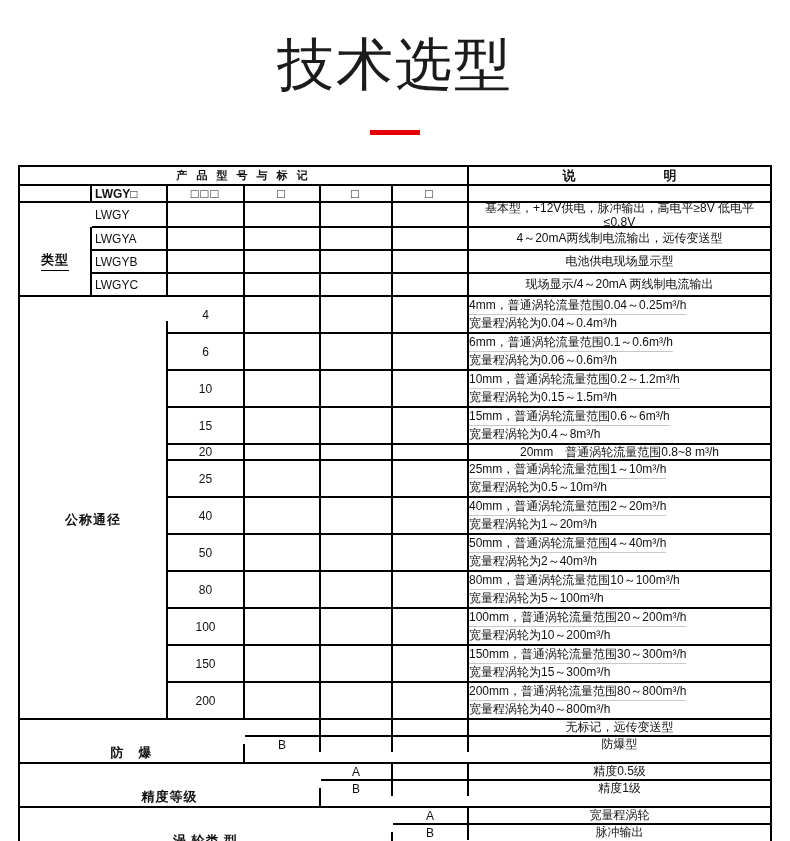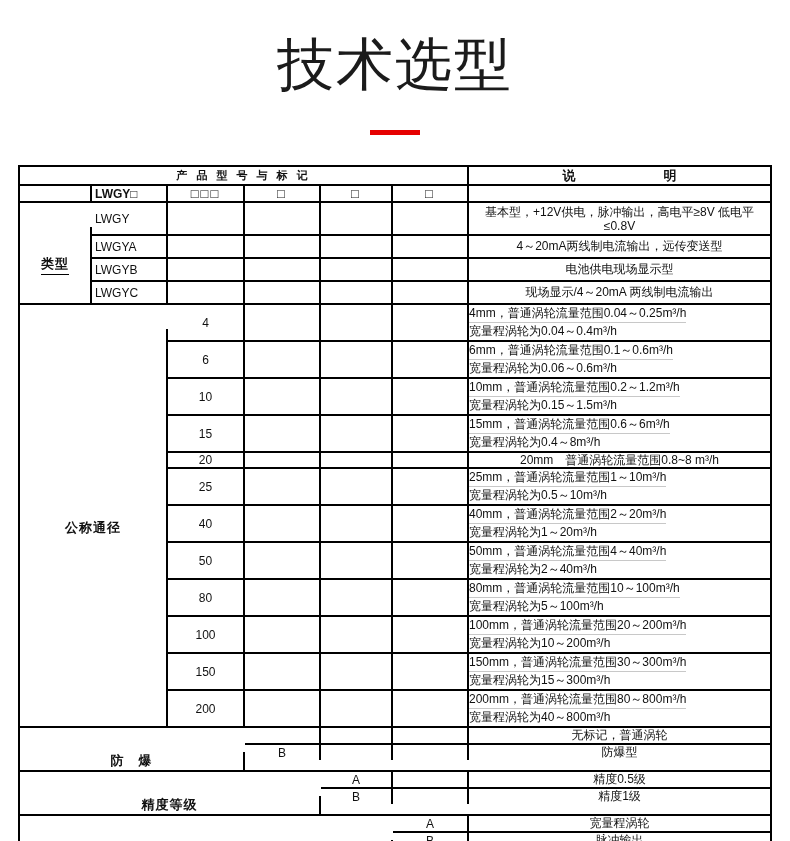--- a/index.html
+++ b/index.html
@@ -36,21 +36,21 @@
   .cell { border-right: 2px solid #000; display: flex; align-items: center; min-width: 0; }
   .desc { flex: 1; border-right: none; }
   .center { justify-content: center; text-align: center; }
 
   .c0 { width: 72px; } .c1 { width: 76px; } .c2 { width: 77px; }
   .c3 { width: 76px; } .c4 { width: 72px; } .c5 { width: 76px; }
   .c01 { width: 148px; } .c012 { width: 225px; }
   .c0123 { width: 301px; } .c01234 { width: 373px; }
   .hleft { width: 449px; }
 
-  .h19 { height: 19px; } .h17 { height: 17px; } .h33 { height: 33px; }
+  .h19 { height: 19px; } .h17 { height: 17px; } .h33 { height: 25px; }
   .h23 { height: 23px; } .h21 { height: 21px; } .h37 { height: 37px; }
   .h16 { height: 16px; } .h35 { height: 35px; } .h15 { height: 15px; }
 
   .bold { font-weight: bold; }
   .hdr { font-weight: bold; font-size: 11px; justify-content: center; letter-spacing: 3px; }
   .hdr-right { font-weight: bold; font-size: 13px; display: flex; align-items: center; justify-content: center; gap: 88px; }
   .label-cell { font-weight: bold; font-size: 13px; display: flex; align-items: center; justify-content: center; border-right: 2px solid #000; letter-spacing: 1px; text-align: right; margin-top: 24px; }
   .u { border-bottom: 1px solid #000; padding-bottom: 1px; }
 
   .model-code { justify-content: flex-start; padding-left: 3px; }
@@ -264,21 +264,21 @@
     </div>
   </div>
 
   <div class="sec">
     <div class="label-cell c012">防　爆</div>
     <div class="body">
       <div class="srow h17">
         <div class="cell c3 center"></div>
         <div class="cell c4"></div>
         <div class="cell c5"></div>
-        <div class="cell desc center">无标记，普通涡轮</div>
+        <div class="cell desc center">无标记，远传变送型</div>
       </div>
       <div class="srow h15">
         <div class="cell c3 center">B</div>
         <div class="cell c4"></div>
         <div class="cell c5"></div>
         <div class="cell desc center">防爆型</div>
       </div>
     </div>
   </div>
 

